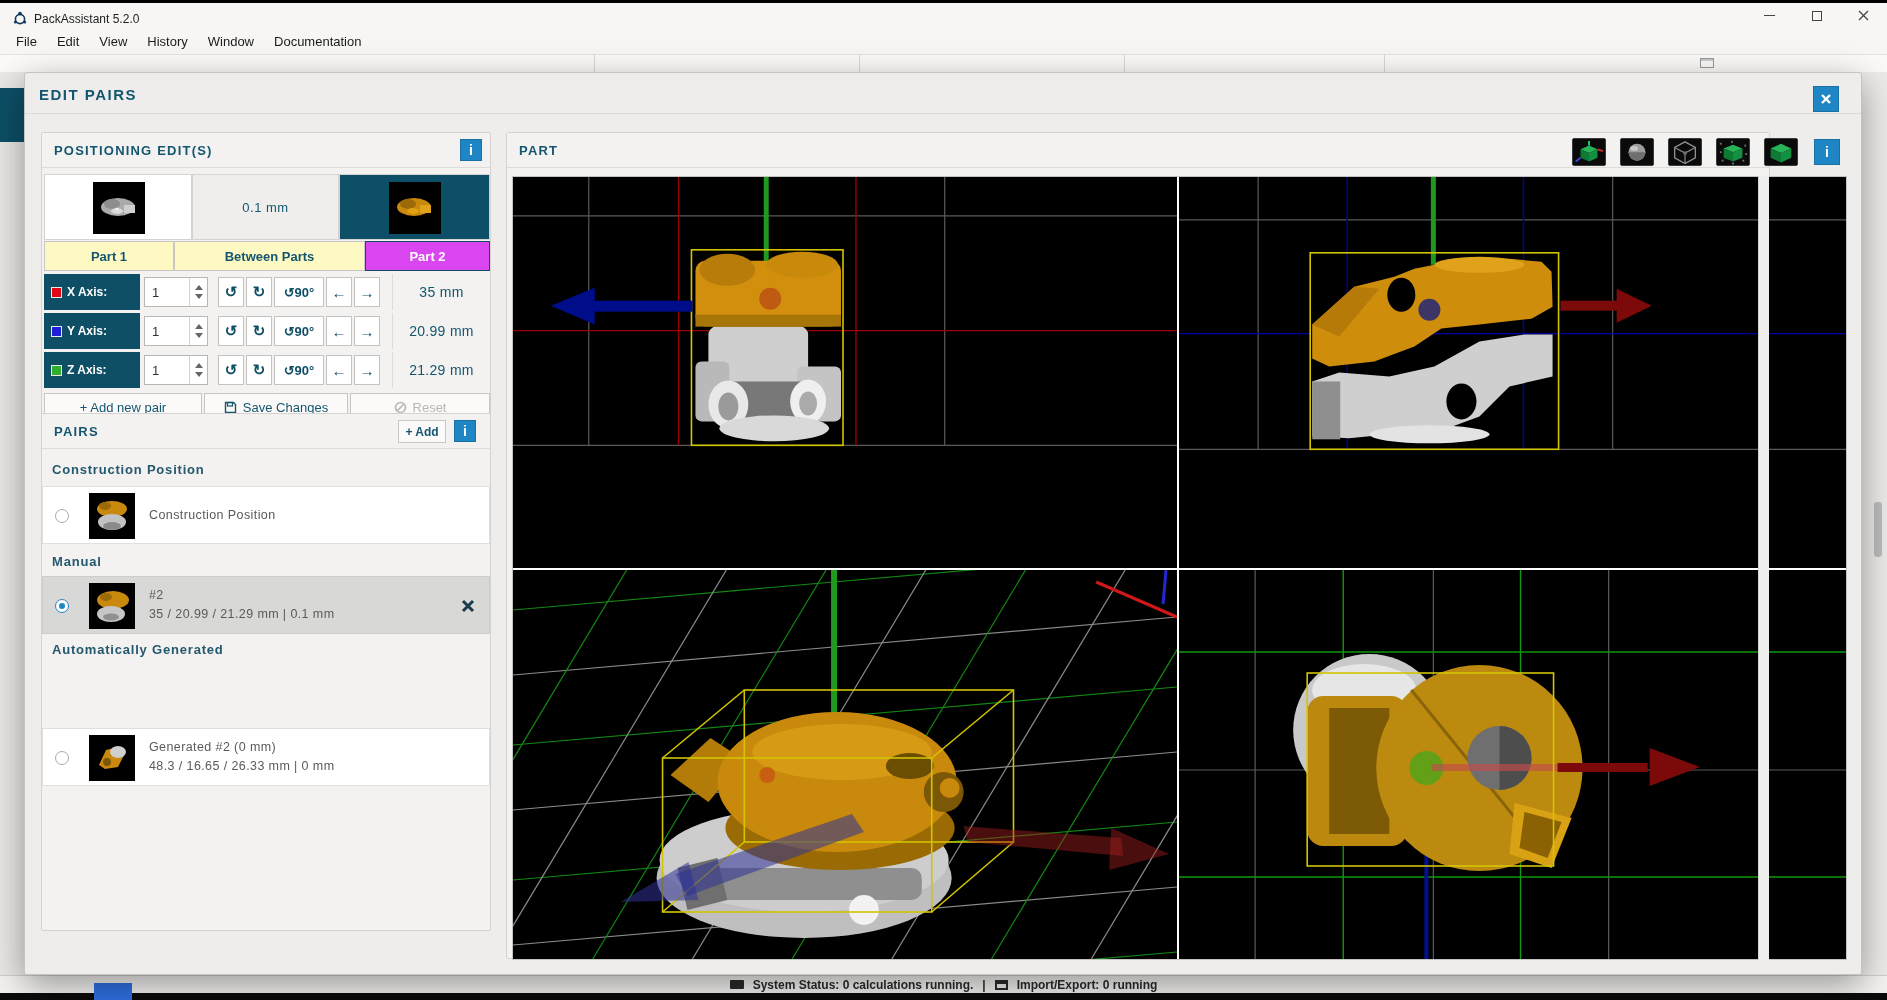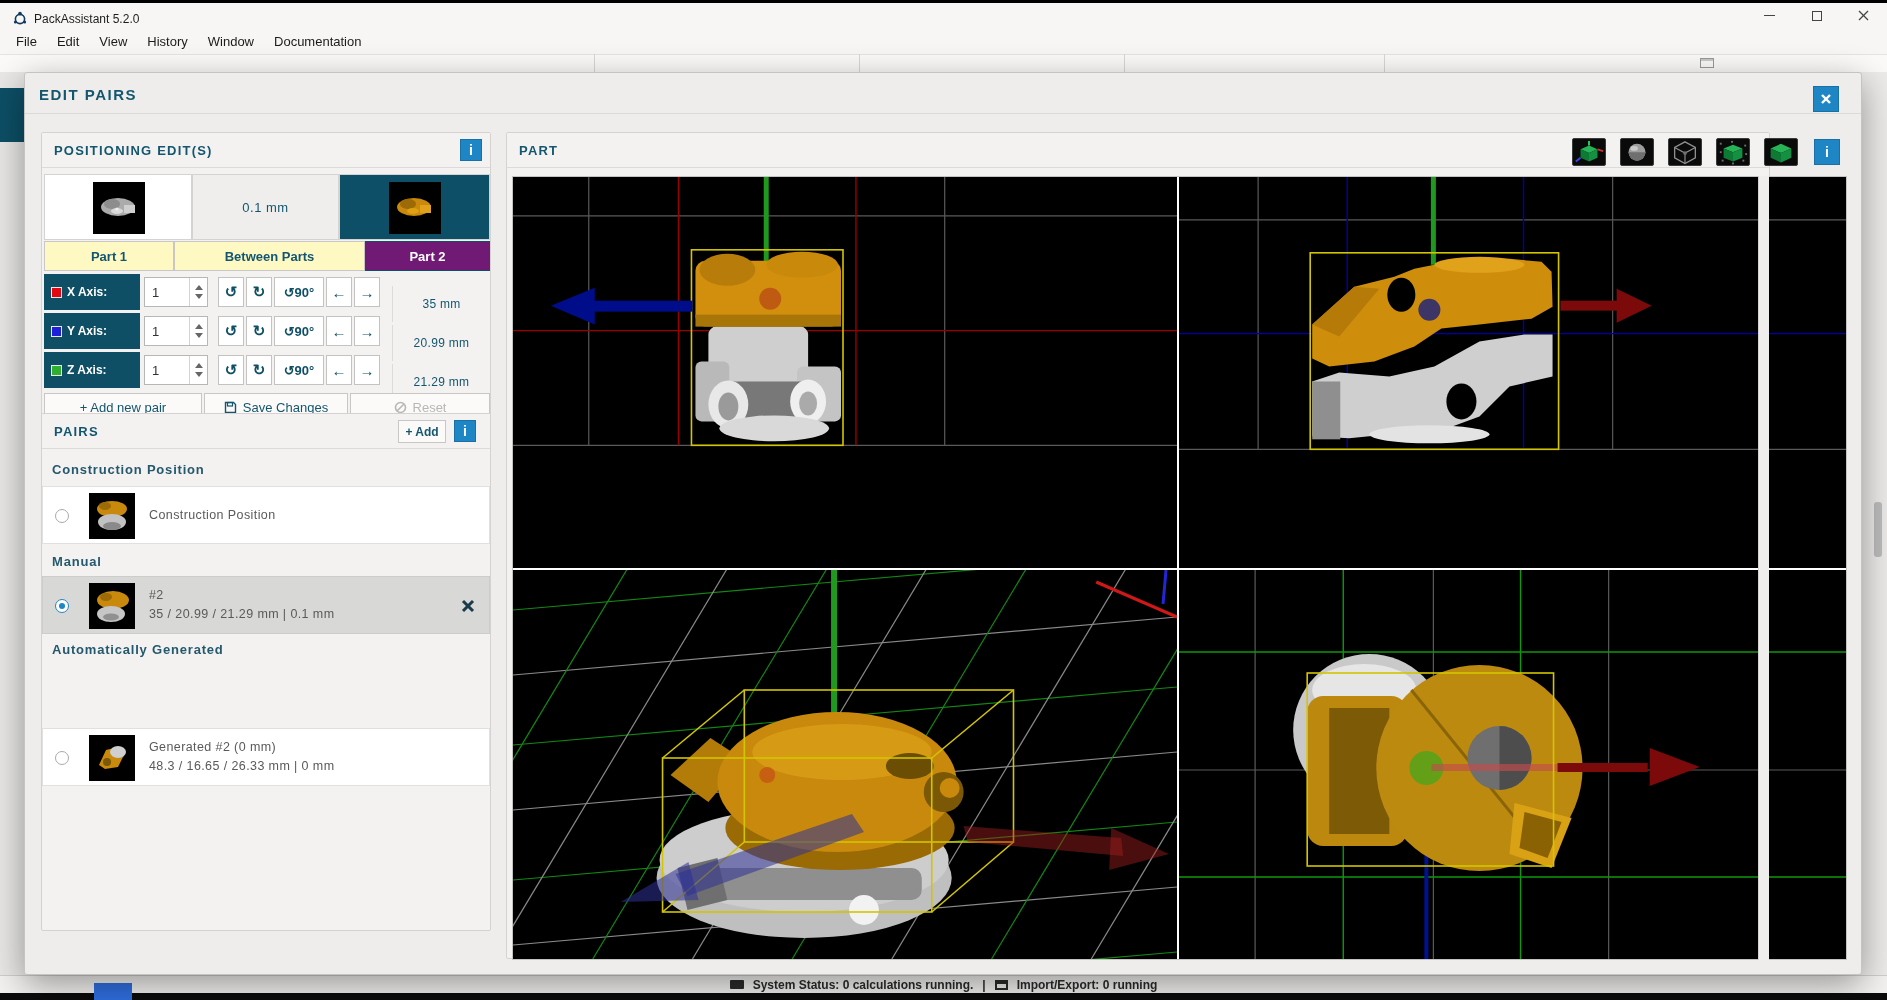--- a/index.html
+++ b/index.html
@@ -60,37 +60,37 @@
   .pos-card { left:16px; top:59px; width:450px; height:291px; }
   .pos-cell { position:absolute; top:41px; height:66px; border:1px solid #d5d3d1; }
   .cell-thumb-left { left:2px; width:148px; background:#fff; }
   .cell-distance { left:150px; width:147px; background:#efeeec; display:flex; align-items:center; justify-content:center;
     font-size:13px; color:#14566f; letter-spacing:.5px; }
   .cell-thumb-right { left:297px; width:151px; background:#0d4f66; }
   .thumb52 { position:absolute; top:7px; width:52px; height:52px; background:#000; }
 
   .tab { position:absolute; top:108px; height:30px; border:1px solid #c9c7c5; background:#fef9c3;
     display:flex; align-items:center; justify-content:center; font-size:13px; color:#14566f; cursor:pointer;font-weight:bold; }
-  .tab.active { background:#701a75; color:#fff; border-color:#0e4f66; font-weight:bold; }
+  .tab.active { background:#d946ef; color:#fff; border-color:#0e4f66; font-weight:bold; }
 
   .axis-row { position:absolute; left:2px; width:446px; height:36px; }
   .axis-label { position:absolute; left:0; top:0; width:96px; height:36px; background:#0e4f66; color:#fff;
     display:flex; align-items:center; gap:6px; padding-left:8px; font-size:12px; font-weight:bold; }
   .axis-sq { width:9px; height:9px; outline:1px solid #e9e9e9; display:inline-block; }
   .axis-input-wrap { position:absolute; left:100px; top:3px; width:64px; height:30px; background:#fff; border:1px solid #b9b7b5; }
   .axis-input { width:44px; height:28px; border:none; outline:none; font-size:13px; padding-left:7px; color:#333;
     font-family:"Liberation Sans",sans-serif; background:transparent; }
   .spinner { position:absolute; right:0; top:0; width:18px; height:28px; border-left:1px solid #d5d3d1;
     display:flex; flex-direction:column; align-items:center; justify-content:center; gap:4px; }
   .sp-up { width:0; height:0; border-left:4px solid transparent; border-right:4px solid transparent; border-bottom:5px solid #666; }
   .sp-dn { width:0; height:0; border-left:4px solid transparent; border-right:4px solid transparent; border-top:5px solid #666; }
   .rot-btn { position:absolute; top:3px; height:30px; background:#fff; border:1px solid #c5c3c1; color:#0e4f66;
     font-weight:bold; font-size:15px; display:flex; align-items:center; justify-content:center; cursor:pointer; }
-  .axis-size { position:absolute; left:348px; top:12px; width:98px; height:36px; border-left:1px solid #dddbd9;
-    display:flex; align-items:center; justify-content:center; font-size:12px; color:#14566f; letter-spacing:.3px; }
+  .axis-size { position:absolute; left:348px; top:0; width:98px; height:36px; border-left:1px solid #dddbd9;
+    display:flex; align-items:center; justify-content:center; font-size:14px; color:#14566f; letter-spacing:.3px; }
 
   .act-btn { position:absolute; top:260px; height:28px; background:#fbfaf9; border:1px solid #c9c7c5;
     display:flex; align-items:center; justify-content:center; gap:6px; font-size:13px; color:#14566f; cursor:pointer; }
   .act-btn.disabled { color:#b9b7b5; }
 
   
   .pairs-card { left:16px; top:340px; width:450px; height:518px; }
   .add-btn { position:absolute; top:6px; right:44px; width:48px; height:23px; background:#fbfaf9; border:1px solid #c9c7c5;
     font-size:12px; color:#14566f; display:flex; align-items:center; justify-content:center; font-weight:bold; cursor:pointer; }
   .sec-label { position:absolute; left:10px; font-size:13px; font-weight:bold; letter-spacing:.8px; color:#24586d; }

